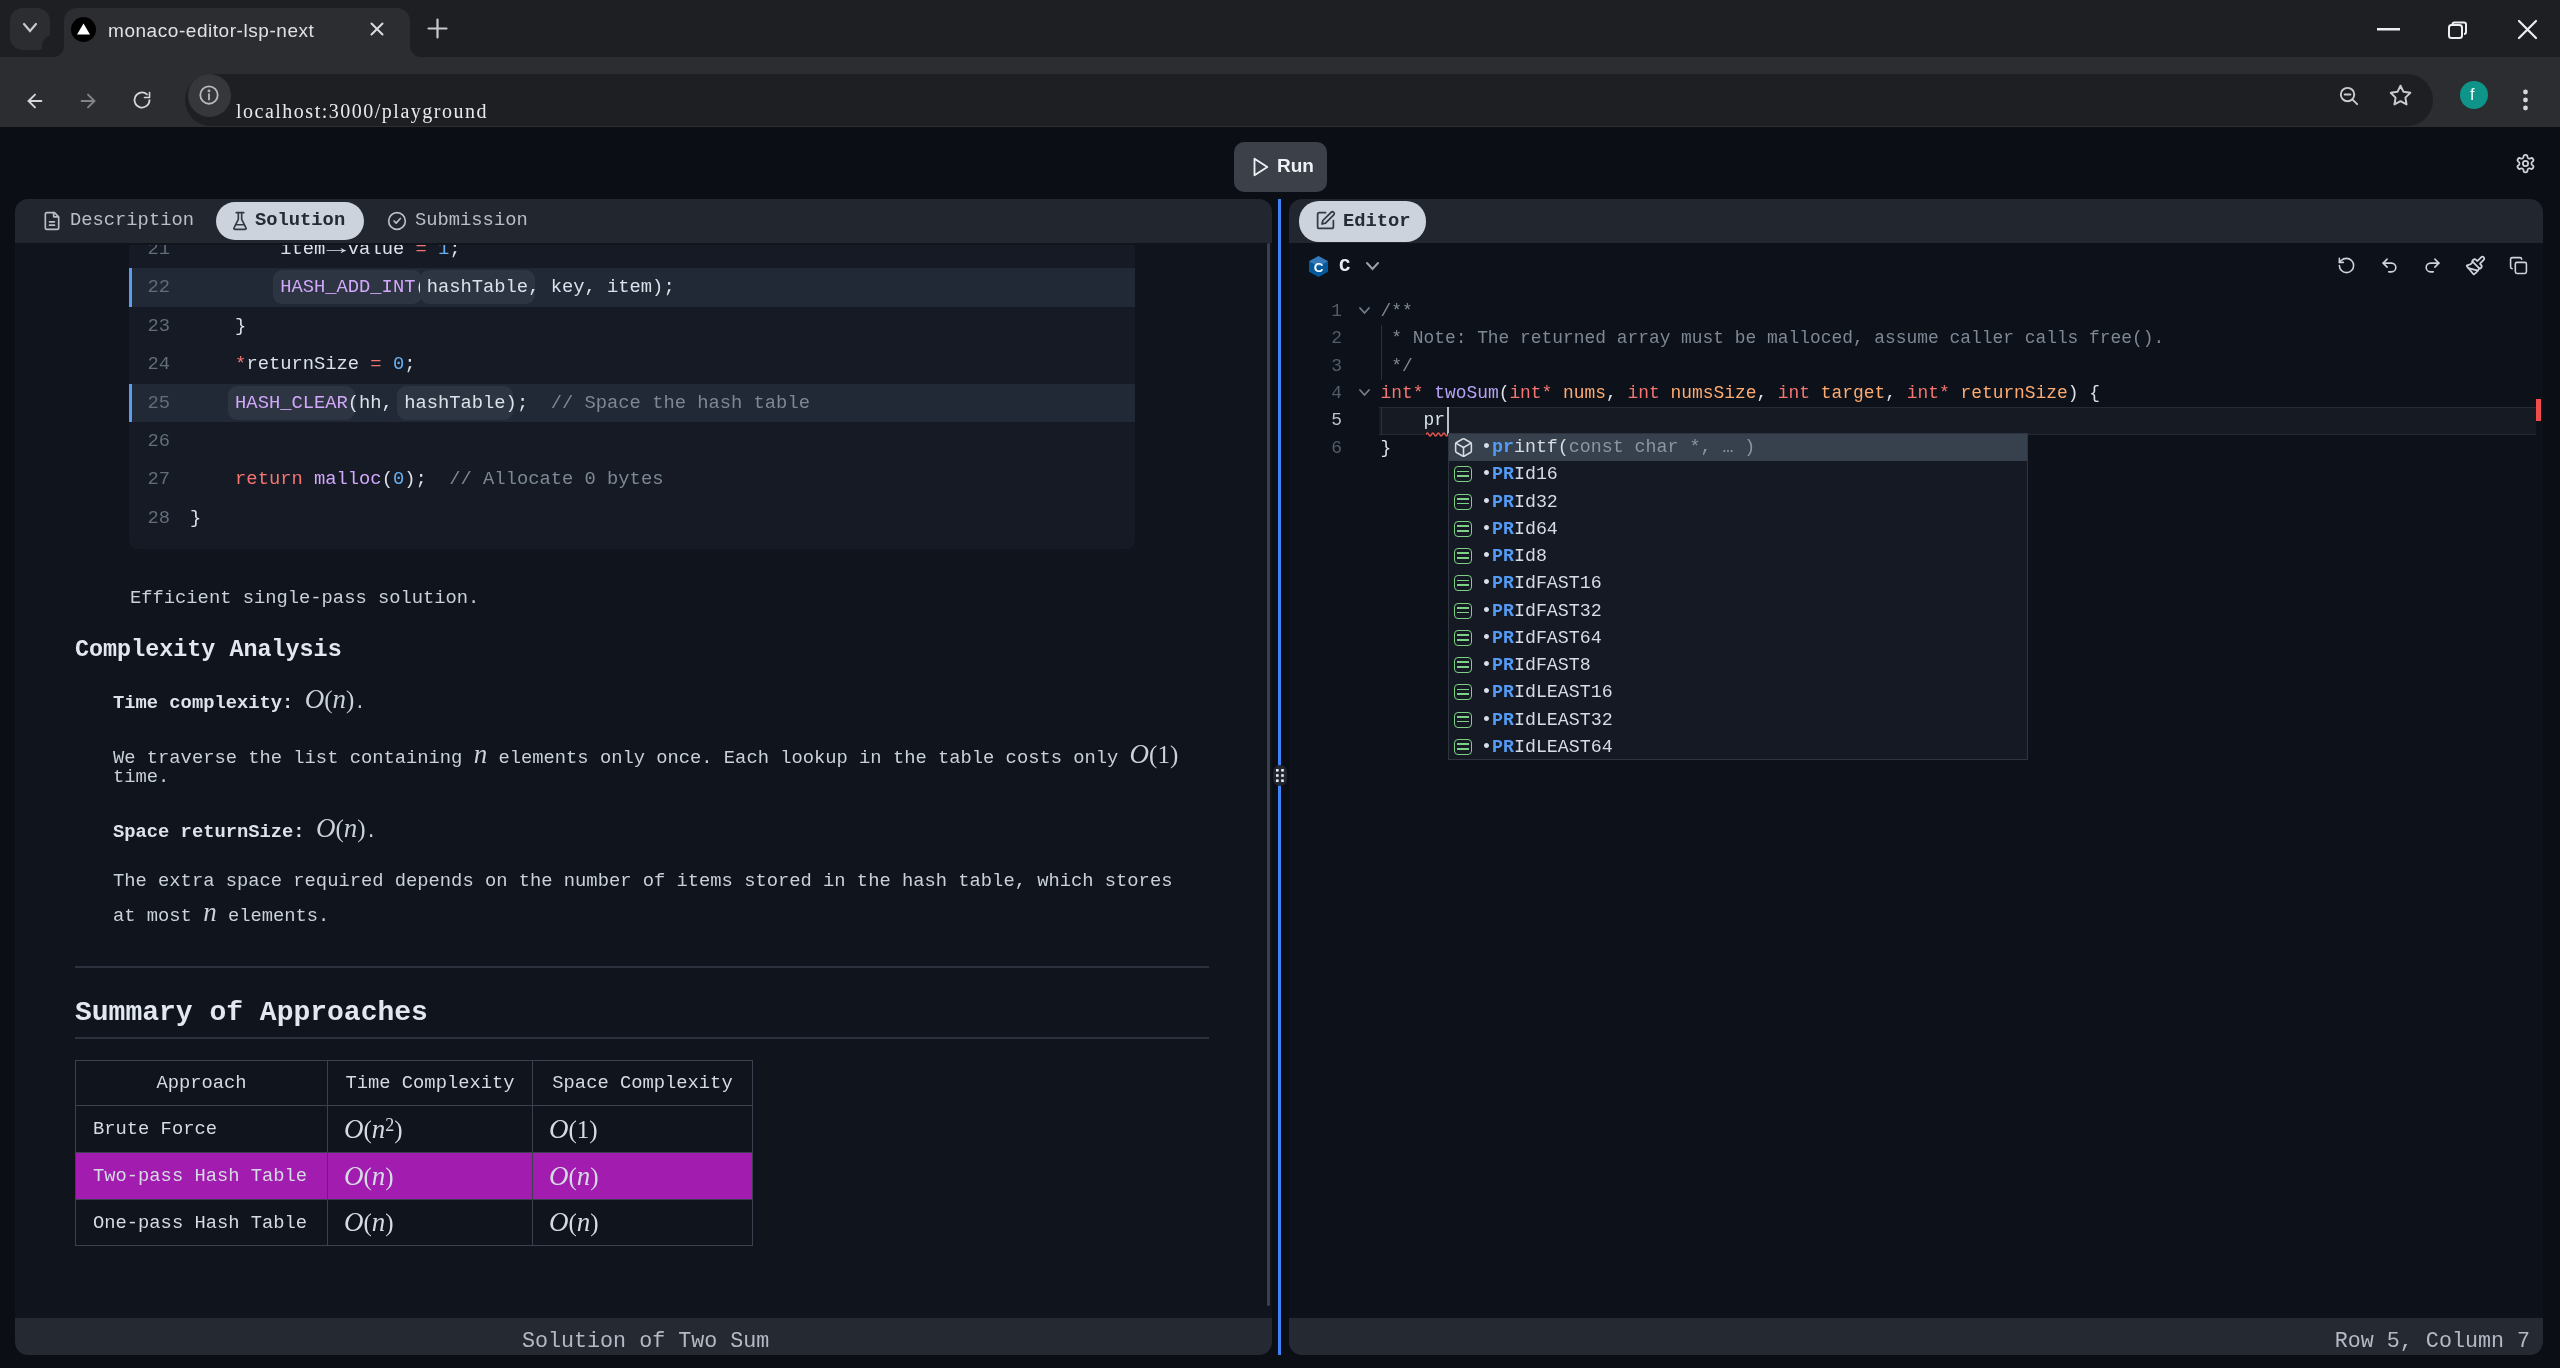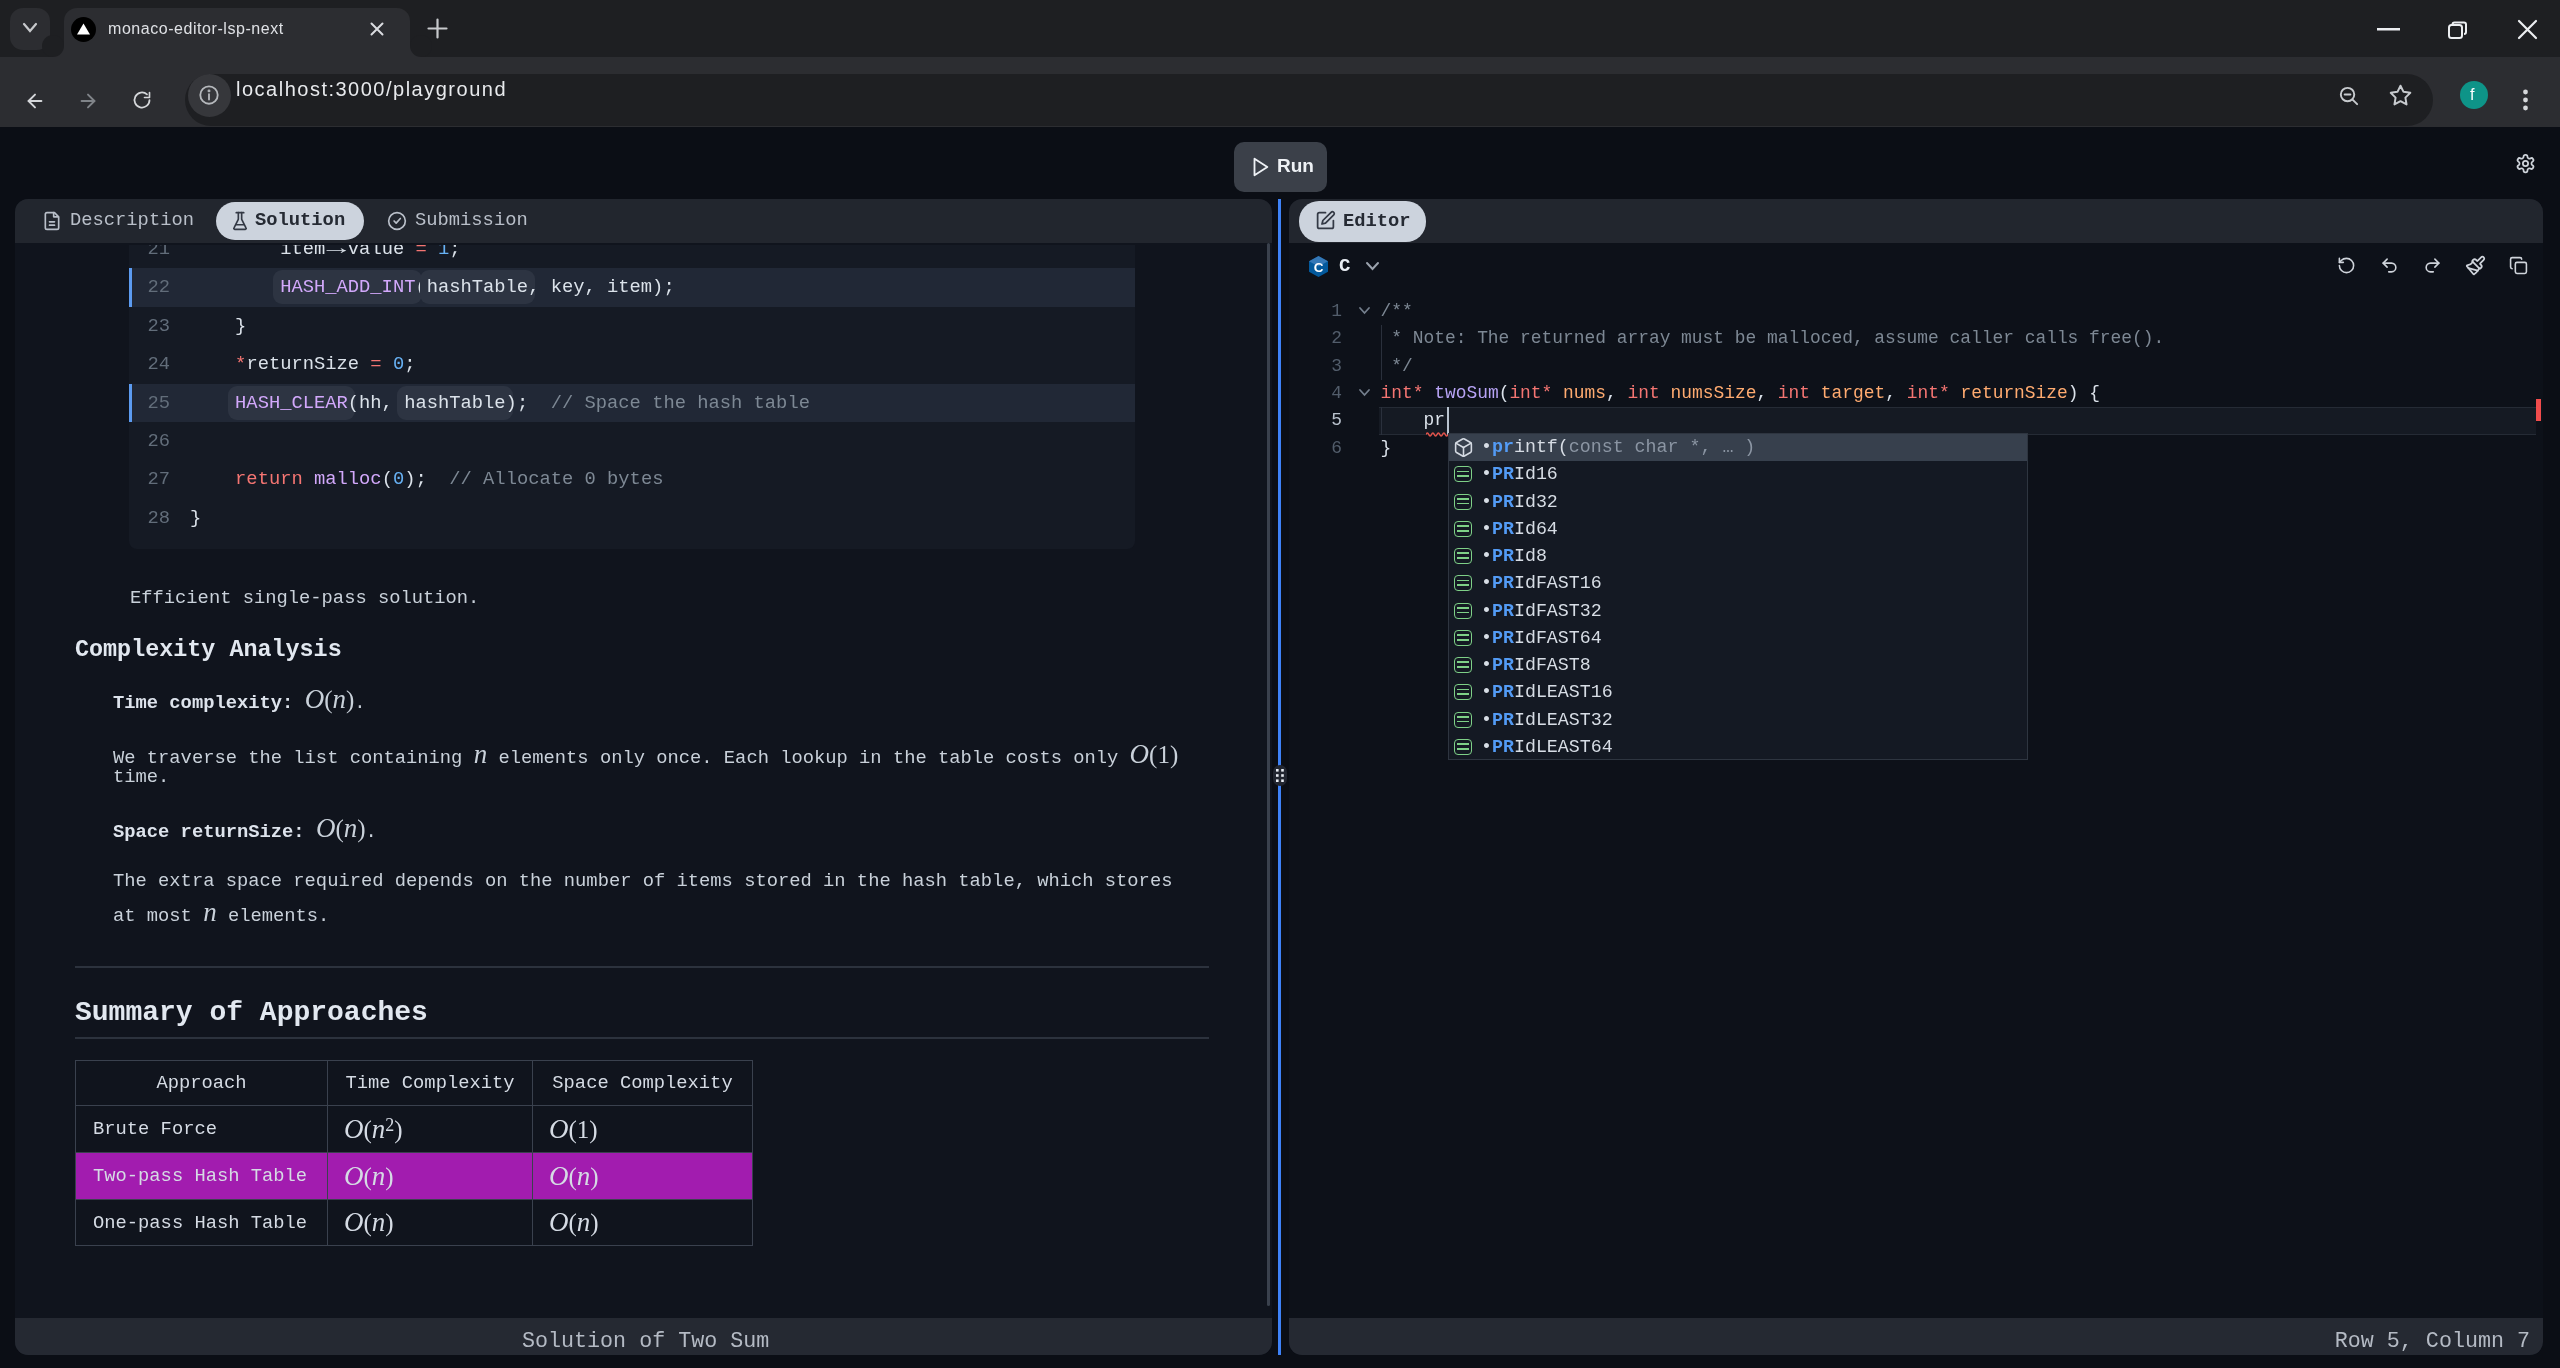--- a/index.html
+++ b/index.html
@@ -8,21 +8,21 @@
   .abs { position:absolute; }
   svg { display:block; }
   
   #tabstrip { position:absolute; left:0; top:0; width:2560px; height:57px; background:#1e1f22; }
   #toolbar { position:absolute; left:0; top:57px; width:2560px; height:70px; background:#2c2d31; }
   #tabsearch { position:absolute; left:10px; top:8px; width:40px; height:42px; border-radius:13px; background:#2c2d31; }
   #activetab { position:absolute; left:64px; top:8px; width:346px; height:49px; background:#2c2d31; border-radius:13px 13px 0 0; }
   .tabfoot { position:absolute; top:46px; width:11px; height:11px; background:#2c2d31; }
   .tabfoot i { position:absolute; width:22px; height:22px; border-radius:50%; background:#1e1f22; top:-11px; }
   #favicon { position:absolute; left:7px; top:9px; width:25px; height:25px; border-radius:50%; background:#000; }
-  #tabtitle { position:absolute; left:44px; top:12px; font-family:"Liberation Sans"; font-size:16px; color:#dfe1e5; letter-spacing:0.55px; }
+  #tabtitle { position:absolute; left:44px; top:12px; font-family:"Liberation Sans"; font-size:19px; color:#dfe1e5; letter-spacing:0.55px; }
   
   #page { position:absolute; left:0; top:127px; width:2560px; height:1241px; background:#0b0e15; }
   #runbtn { position:absolute; left:1234px; top:15px; width:93px; height:50px; background:#3b4049; border-radius:10px; }
   #runbtn span { position:absolute; left:43px; top:13px; font-family:"Liberation Sans"; font-weight:bold; font-size:19px; color:#eef1f5; }
   .panel { position:absolute; background:#10141d; border-radius:13px; overflow:hidden; }
   #lpanel { left:15px; top:72px; width:1257px; height:1156px; }
   #rpanel { left:1289px; top:72px; width:1254px; height:1156px; background:#0d1119; }
   .tabbar { position:absolute; left:0; top:0; width:100%; height:44px; background:#22262e; }
   .pill { position:absolute; background:#ccd3dd; border-radius:20px; }
   .ptxt { font-size:18.8px; font-weight:bold; color:#252a33; }
@@ -116,21 +116,21 @@
       <path d="M21 12a9 9 0 1 1-3-6.7"></path>
       <path d="M21 3v6h-6" stroke-width="2"></path>
     </svg>
   <div class="abs" style="left:185px;top:17px;width:2248px;height:52px;border-radius:26px;background:#1e1f22"></div>
   <div class="abs" style="left:188px;top:17px;width:43px;height:43px;border-radius:50%;background:#36373b"></div>
   <svg class="abs" style="left:198px;top:27px" width="22" height="22" viewBox="0 0 24 24" fill="none" stroke="#b5b8bc" stroke-width="2" stroke-linecap="round">
       <circle cx="12" cy="12" r="9.5"></circle>
       <path d="M12 11v6"></path>
       <circle cx="12" cy="7.5" r="0.6" fill="#b5b8bc"></circle>
     </svg>
-  <div class="abs" style="left:236px;top:22px;font-family:Liberation Sans, sans-serif;font-size:20px;letter-spacing:1.5px;color:#e8eaed;line-height:20px">localhost:3000/playground</div>
+  <div class="abs" style="left:236px;top:44px;font-family:Liberation Serif, serif;font-size:20px;letter-spacing:1.5px;color:#e8eaed;line-height:20px">localhost:3000/playground</div>
   <svg class="abs" style="left:2337px;top:84px;top:27px" width="23" height="23" viewBox="0 0 24 24" fill="none" stroke="#c8cbcf" stroke-width="2" stroke-linecap="round">
       <circle cx="11" cy="11" r="7"></circle>
       <path d="m21 21-4.5-4.5"></path>
       <path d="M8 11h6"></path>
     </svg>
   <svg class="abs" style="left:2388px;top:26px" width="25" height="25" viewBox="0 0 24 24" fill="none" stroke="#c8cbcf" stroke-width="1.9" stroke-linejoin="round">
       <path d="M12 2.6l2.9 5.9 6.5.95-4.7 4.6 1.1 6.5-5.8-3.05-5.8 3.05 1.1-6.5-4.7-4.6 6.5-.95z"></path>
     </svg>
   <div class="abs" style="left:2460px;top:24px;width:28px;height:28px;border-radius:50%;background:#0e9488"></div>
   <div class="abs" style="left:2470px;top:29px;font-family:'Liberation Sans';font-size:16px;color:#fff">f</div>

